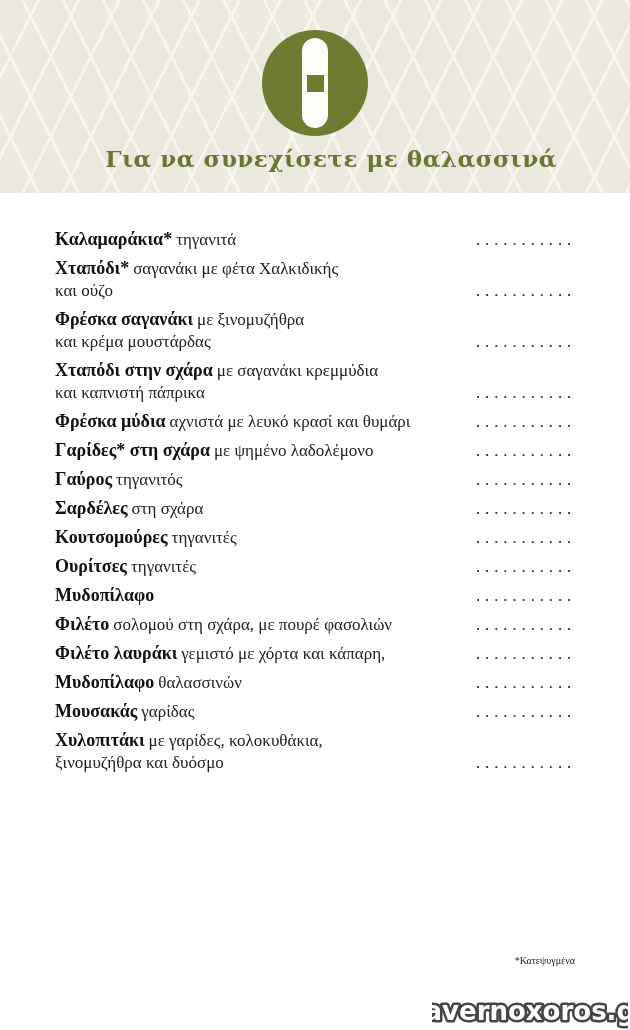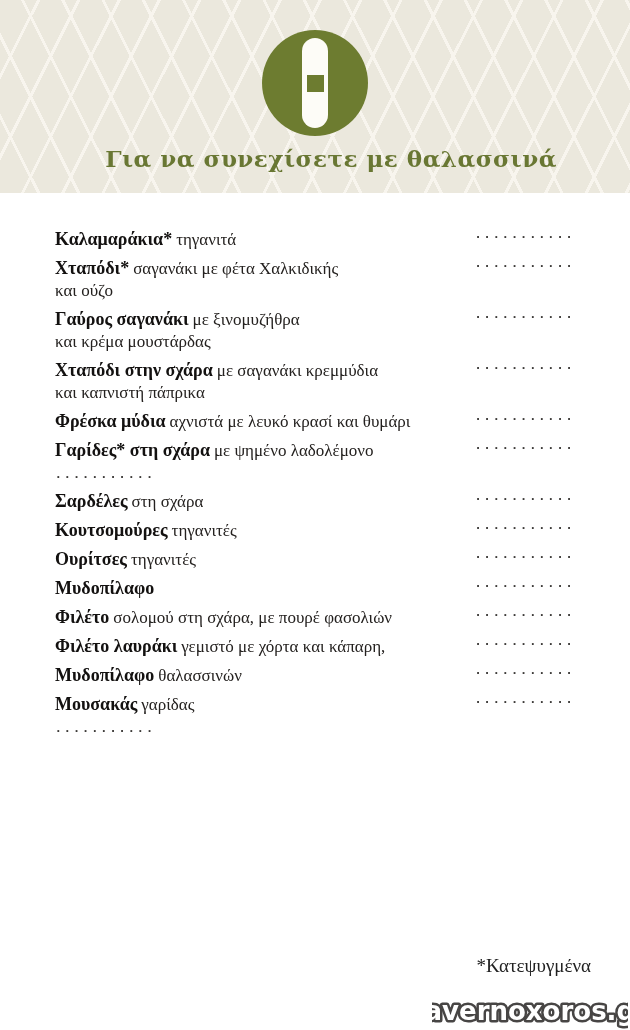--- a/index.html
+++ b/index.html
@@ -44,21 +44,21 @@
     color:#697733;
     padding-left:32px;
   }
   
   .menu{
     position:absolute;top:228px;left:55px;right:55px;
   }
   .item{
     display:flex;
     justify-content:space-between;
-    align-items:flex-start;
+    align-items:flex-end;
     margin-bottom:6px;
   }
   .item-text{
     max-width:430px;
     font-size:17px;
     line-height:22px;
     color:#24211f;
   }
   .item-name{
     font-family:"Liberation Serif", serif;
@@ -73,22 +73,22 @@
     font-weight:700;
     font-size:11px;
     letter-spacing:2.5px;
     color:#3c3a38;
     padding-bottom:3px;
     white-space:nowrap;
   }
   
   .footnote{
     position:absolute;
-    top:955px;right:39px;
-    font-size:19px;
+    top:955px;right:55px;
+    font-size:10px;
     color:#222222;
   }
   .watermark{
     position:absolute;
     right:2px;bottom:1px;
   }
 </style>
 </head>
 <body>
 
@@ -115,21 +115,21 @@
     <div class="item">
       <div class="item-text">
         <span class="item-name">Χταπόδι*</span><span class="item-desc">σαγανάκι με φέτα Χαλκιδικής</span>
         <div class="item-desc2">και ούζο</div>
       </div>
       <div class="item-dots">...........</div>
     </div>
 
     <div class="item">
       <div class="item-text">
-        <span class="item-name">Γαύρος σαγανάκι</span><span class="item-desc">με ξινομυζήθρα</span>
+        <span class="item-name">Φρέσκα σαγανάκι</span><span class="item-desc">με ξινομυζήθρα</span>
         <div class="item-desc2">και κρέμα μουστάρδας</div>
       </div>
       <div class="item-dots">...........</div>
     </div>
 
     <div class="item">
       <div class="item-text">
         <span class="item-name">Χταπόδι στην σχάρα</span><span class="item-desc">με σαγανάκι κρεμμύδια</span>
         <div class="item-desc2">και καπνιστή πάπρικα</div>
       </div>
@@ -146,20 +146,24 @@
 
     <div class="item">
       <div class="item-text">
         <span class="item-name">Γαρίδες* στη σχάρα</span><span class="item-desc">με ψημένο λαδολέμονο</span>
         <div class="item-desc2"></div>
       </div>
       <div class="item-dots">...........</div>
     </div>
 
     <div class="item">
+      <div class="item-text">
+        <span class="item-name">Γαύρος</span><span class="item-desc">τηγανιτός</span>
+        <div class="item-desc2"></div>
+      </div>
       <div class="item-dots">...........</div>
     </div>
 
     <div class="item">
       <div class="item-text">
         <span class="item-name">Σαρδέλες</span><span class="item-desc">στη σχάρα</span>
         <div class="item-desc2"></div>
       </div>
       <div class="item-dots">...........</div>
     </div>
@@ -213,20 +217,24 @@
 
     <div class="item">
       <div class="item-text">
         <span class="item-name">Μουσακάς</span><span class="item-desc">γαρίδας</span>
         <div class="item-desc2"></div>
       </div>
       <div class="item-dots">...........</div>
     </div>
 
     <div class="item">
+      <div class="item-text">
+        <span class="item-name">Χυλοπιτάκι</span><span class="item-desc">με γαρίδες, κολοκυθάκια,</span>
+        <div class="item-desc2">ξινομυζήθρα και δυόσμο</div>
+      </div>
       <div class="item-dots">...........</div>
     </div>
   </div>
 
   <div class="footnote">*Κατεψυγμένα</div>
 
   <svg class="watermark" width="196" height="36" viewBox="0 0 196 36">
     <text x="98" y="27" text-anchor="middle" font-family="DejaVu Sans, sans-serif" font-size="26" font-weight="bold" fill="#ffffff" stroke="#474544" stroke-width="5" paint-order="stroke" stroke-linejoin="round">tavernoxoros.gr</text>
   </svg>
 

